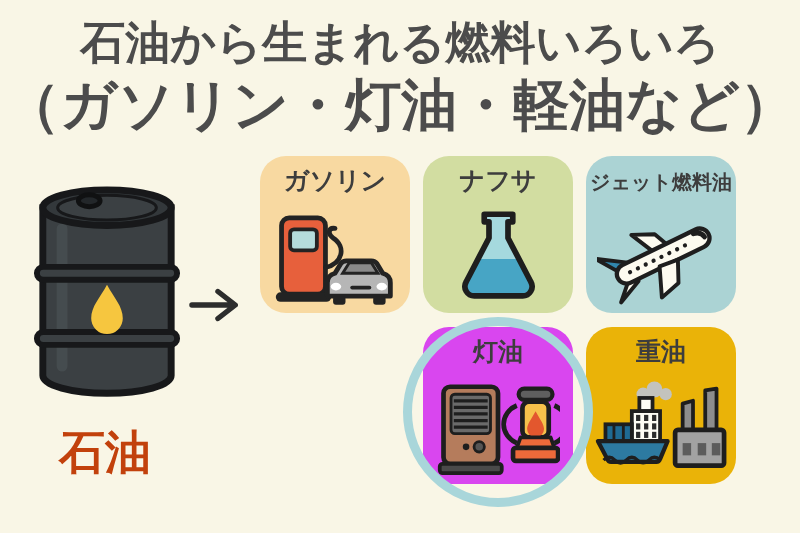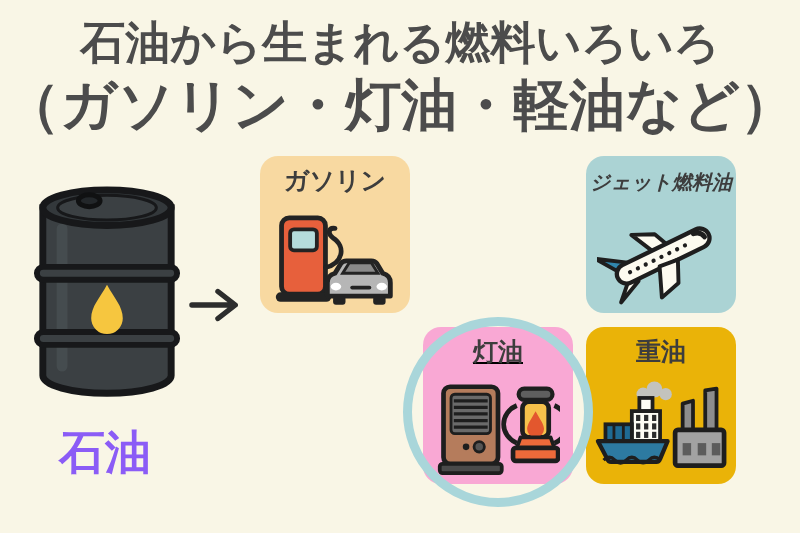--- a/index.html
+++ b/index.html
@@ -11,32 +11,32 @@
   .title-line1,.title-line2{
     position:absolute; left:0; width:800px; text-align:center;
     font-weight:900; color:#4c4c4c; letter-spacing:0px; line-height:1;
   }
   .title-line1{top:20px; font-size:45px;}
   .title-line2{top:77px; font-size:56px;}
 
   .barrel-svg{position:absolute; left:32px; top:182px;}
   .source-label{
     position:absolute; left:22px; top:422px; width:166px; text-align:center;
-    font-size:46px; font-weight:900; color:#8b5cf6;
+    font-size:46px; font-weight:900; color:#c2410c;
   }
   .arrow-svg{position:absolute; left:189px; top:287px;}
 
   .card{
-    position:absolute; width:150px; height:157px; border-radius:18px;
+    position:absolute; width:150px; height:157px; border-radius:26px;
   }
   .card--gasoline{left:260px; top:156px; background:#f8d9a1;}
   .card--naphtha {left:423px; top:156px; background:#d2dda1;}
-  .card--jet     {left:586px; top:156px; background:#abd3d4;font-style:italic;}
+  .card--jet     {left:586px; top:156px; background:#abd3d4;}
   .card--diesel  {left:260px; top:327px; background:#d2dda1;}
-  .card--kerosene{left:423px; top:327px; background:#f9a8d4;text-decoration:underline;}
+  .card--kerosene{left:423px; top:327px; background:#d946ef;}
   .card--heavy   {left:586px; top:327px; background:#eab308;}
 
   .card-label{
     margin-top:11px; text-align:center; font-size:25px; font-weight:900;
     color:#3d3d3d; line-height:1.1;
   }
   .card--jet .card-label{font-size:20px; margin-top:15px;}
 
   .card-icon{
     position:absolute; left:0; right:0; bottom:7px;
@@ -86,20 +86,30 @@
         <polygon points="74,68 81,57 104,57 111,68" fill="#8a8a8a" stroke="#232323" stroke-width="3"></polygon>
         <ellipse cx="67" cy="82" rx="5.5" ry="4" fill="#ffffff"></ellipse>
         <ellipse cx="115" cy="82" rx="5.5" ry="4" fill="#ffffff"></ellipse>
         <path d="M84,83 h18" stroke="#232323" stroke-width="4" stroke-linecap="round"></path>
         <rect x="64" y="92" width="13" height="9" rx="3" fill="#232323"></rect>
         <rect x="106" y="92" width="13" height="9" rx="3" fill="#232323"></rect>
       </svg>
     </div>
   </div>
 
+  <div class="card card--naphtha">
+    <div class="card-label">ナフサ</div>
+    <div class="card-icon">
+      <svg width="95" height="98" viewBox="0 0 100 100">
+        <path d="M35,5 H65 V13 H60 V30 L84,76 A10,10 0 0 1 75,91 H25 A10,10 0 0 1 16,76 L40,30 V13 H35 Z" fill="#a5d9de"></path>
+        <path d="M28.5,52 H71.5 L84,76 A10,10 0 0 1 75,91 H25 A10,10 0 0 1 16,76 Z" fill="#47a5c5"></path>
+        <path d="M35,5 H65 V13 H60 V30 L84,76 A10,10 0 0 1 75,91 H25 A10,10 0 0 1 16,76 L40,30 V13 H35 Z" fill="none" stroke="#1e1e1e" stroke-width="6" stroke-linejoin="round"></path>
+      </svg>
+    </div>
+  </div>
 
   <div class="card card--jet">
     <div class="card-label">ジェット燃料油</div>
     <div class="card-icon">
       <svg width="128" height="100" viewBox="0 0 132 102">
         <g transform="rotate(-26 66 51)">
           <polygon points="62,46 48,18 70,28 78,46" fill="#fdfbf0" stroke="#1e1e1e" stroke-width="4" stroke-linejoin="round"></polygon>
           <polygon points="22,50 4,24 32,42" fill="#3186ad" stroke="#1e1e1e" stroke-width="4" stroke-linejoin="round"></polygon>
           <polygon points="24,60 8,76 34,64" fill="#fdfbf0" stroke="#1e1e1e" stroke-width="4" stroke-linejoin="round"></polygon>
           <rect x="16" y="42" width="104" height="20" rx="10" fill="#fdfbf0" stroke="#1e1e1e" stroke-width="4.5"></rect>

